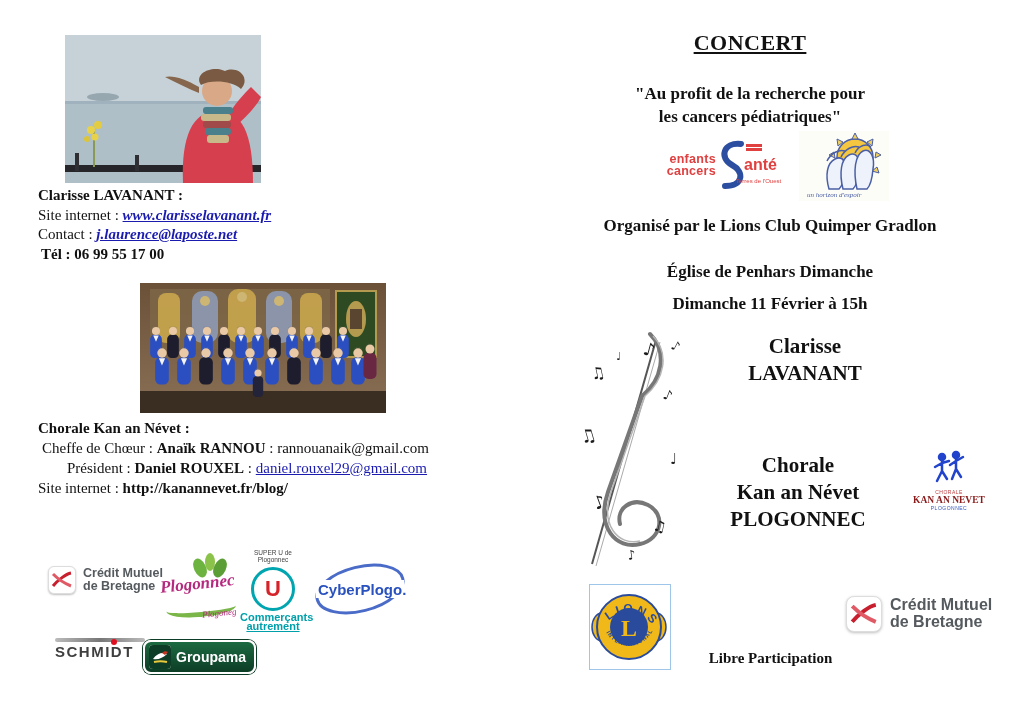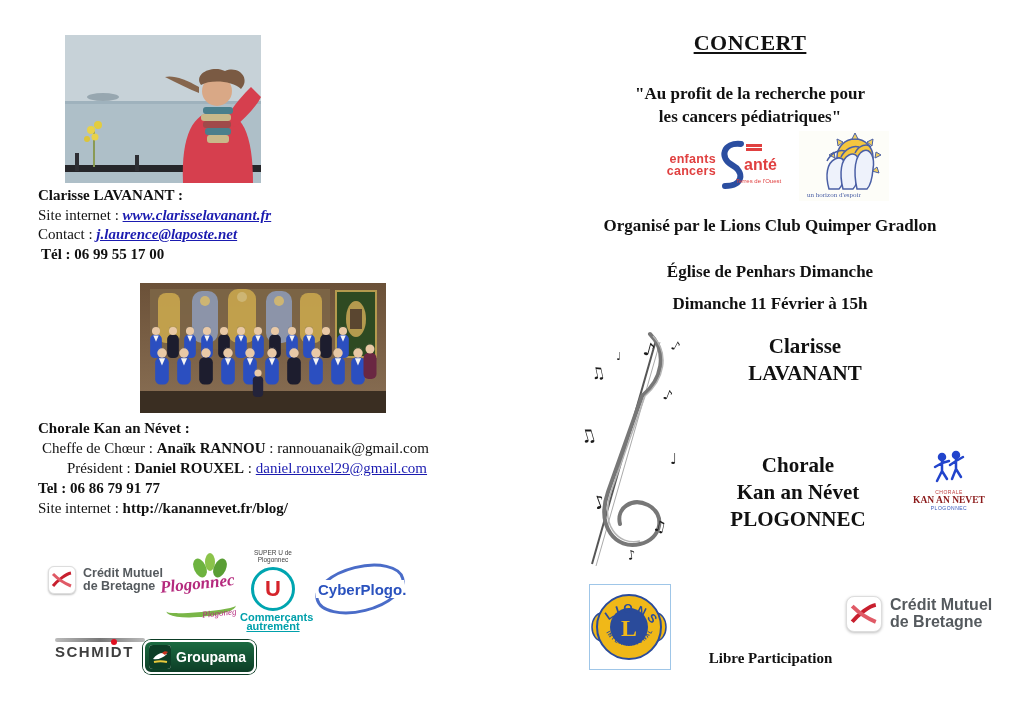--- a/index.html
+++ b/index.html
@@ -21,21 +21,21 @@
   .chorale-t{font-size:21px;font-weight:bold;line-height:27px;}
   .libre{font-size:15px;font-weight:bold;}
   
   .photo{overflow:hidden;}
   
   .cmb-txt{font-family:"Liberation Sans",sans-serif;font-weight:bold;color:#555a5e;line-height:1.05;}
   .ecs-words{font-family:"Liberation Sans",sans-serif;font-weight:bold;color:#e04040;
              font-size:12.5px;line-height:11.5px;letter-spacing:.3px;}
   .ecs-ante{font-family:"Liberation Sans",sans-serif;font-weight:bold;color:#e04040;font-size:16px;}
   .ecs-tag{font-family:"Liberation Sans",sans-serif;color:#e04040;font-size:6px;}
-  .horizon-cap{color:#4a5fa5;font-size:7px;white-space:nowrap;}
+  .horizon-cap{color:#4a5fa5;font-style:italic;font-size:7px;white-space:nowrap;}
   .kan-top{font-family:"Liberation Sans",sans-serif;color:#c04040;font-size:5px;letter-spacing:.5px;}
   .kan-name{color:#8b1a1a;font-weight:bold;font-size:9.5px;white-space:nowrap;}
   .kan-sub{font-family:"Liberation Sans",sans-serif;color:#3355bb;font-size:5px;letter-spacing:.5px;}
   .superu-cap{font-family:"Liberation Sans",sans-serif;font-size:6.5px;color:#444;}
   .superu-txt{font-family:"Liberation Sans",sans-serif;font-weight:bold;color:#00a0ab;
               font-size:11px;line-height:9px;text-align:center;}
   .cyber{font-family:"Liberation Sans",sans-serif;font-weight:bold;color:#2a52be;font-size:15px;}
   .schmidt-txt{font-family:"Liberation Sans",sans-serif;font-weight:bold;color:#3f3f3f;
                font-size:15px;letter-spacing:1.5px;}
   .groupama{background:linear-gradient(#1c6a41,#0d3d26);border-radius:8px;border:2px solid #fff;
@@ -251,21 +251,20 @@
           <path d="M-4.5 -1 A4.5 4.5 0 0 1 4.5 -1 L4 -3 A4.5 4.5 0 0 0 -4 -3 Z" fill="#777"></path>
         </g>
       </g>
   </svg>
 </div>
 
 <div class="abs contact2" style="left:38px;top:418px;width:440px;">
   <div class="b">Chorale Kan an Névet :</div>
   <div style="padding-left:4px;"><span>Cheffe de Chœur : </span><span class="b">Anaïk RANNOU</span><span> : rannouanaik@gmail.com</span></div>
   <div style="padding-left:4px;margin-left:25px;"><span>Président : </span><span class="b">Daniel ROUXEL</span><span> : </span><span class="link">daniel.rouxel29@gmail.com</span></div>
-  <div class="b">Tel : 06 86 79 91 77</div>
   <div><span>Site internet : </span><span class="b">http://kanannevet.fr/blog/</span></div>
 </div>
 
 <div class="abs" style="left:48px;top:566px;display:flex;align-items:center;gap:7px;">
   <div style="width:26px;height:26px;border-radius:6px;background:#fff;border:1px solid #ddd;box-shadow:0 1px 2px rgba(0,0,0,.25);">
     <svg width="26" height="26" viewBox="0 0 26 26">
       <path d="M4 19 C9 13 17 7 22 6" stroke="#c81f2e" stroke-width="3" fill="none"></path>
       <path d="M4 7 C9 12 17 17 22 19" stroke="#e05a66" stroke-width="3" fill="none"></path>
     </svg>
   </div>

